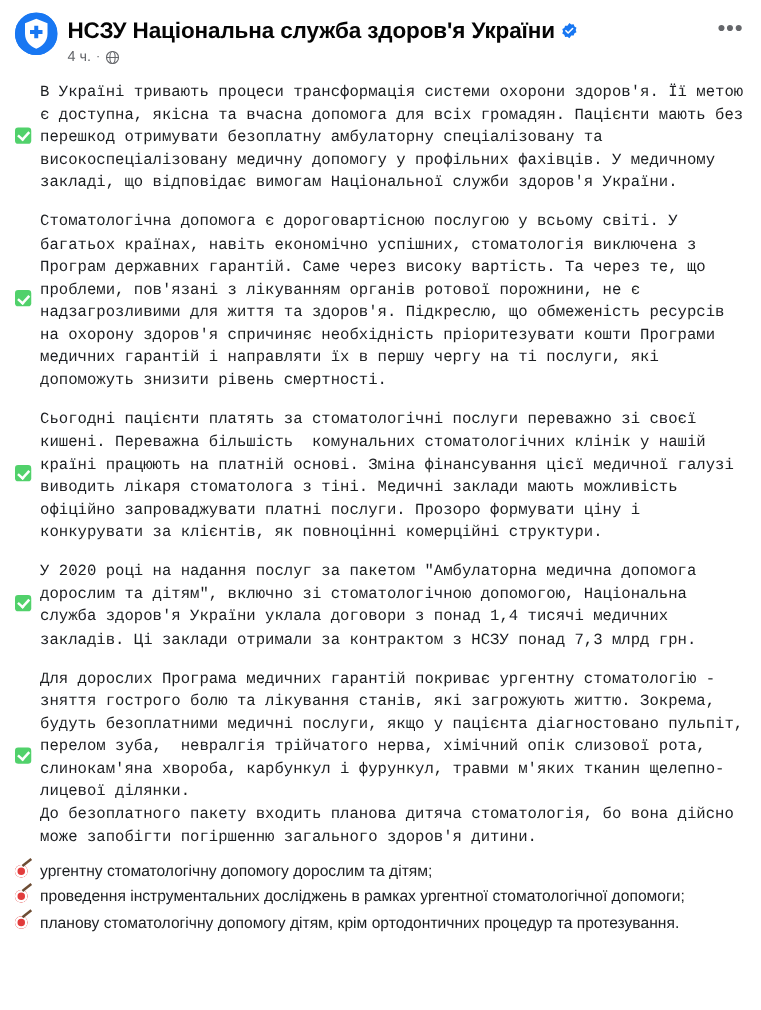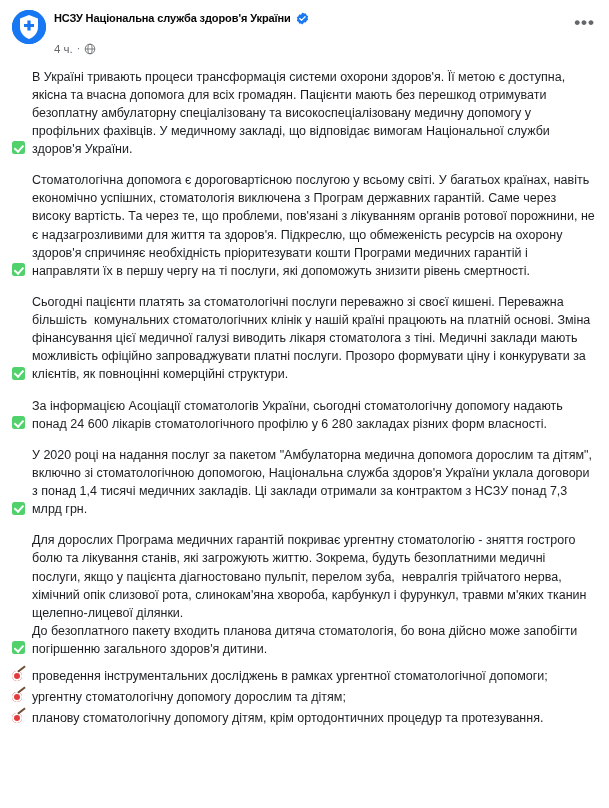--- a/index.html
+++ b/index.html
@@ -45,35 +45,35 @@
     justify-content: center;
     padding-top: 1px;
   }
   .page-name-row {
     display: flex;
     align-items: center;
     white-space: nowrap;
   }
   .page-name {
     font-weight: bold;
-    font-size: 11px;
+    font-size: 18px;
     color: #050505;
     letter-spacing: -0.1px;
   }
   .verified {
     margin-left: 5px;
     display: inline-flex;
     align-items: center;
   }
   .meta-row {
     display: flex;
     align-items: center;
     font-size: 11.5px;
     color: #65676b;
-    margin-top: 14px;
+    margin-top: 1px;
   }
   .meta-dot {
     margin: 0 4px;
     font-size: 10px;
   }
   .globe-icon { display: inline-flex; align-items: center; }
   .more-btn {
     position: absolute;
     right: 14px;
     top: 14px;
@@ -82,22 +82,23 @@
     letter-spacing: 1px;
     line-height: 1;
     cursor: pointer;
     font-weight: bold;
   }
   .post-body {
     padding: 8px 12px 14px 12px;
   }
   .para {
     display: flex;
-    align-items: flex-end;
+    align-items: center;
     margin-bottom: 13px;
+    font-family: Liberation Mono, monospace;
   }
   .para:last-child { margin-bottom: 0; }
   .bullet-emoji {
     flex: 0 0 auto;
     margin-right: 5px;
     line-height: 1.45;
     font-size: 13px;
     display: inline-block;
     width: 15px;
   }
@@ -210,46 +211,42 @@
     <div class="para">
       <span class="bullet-emoji"><span class="check-box"></span></span>
       <span class="para-text">Стоматологічна допомога є дороговартісною послугою у всьому світі. У багатьох країнах, навіть економічно успішних, стоматологія виключена з Програм державних гарантій. Саме через високу вартість. Та через те, що проблеми, пов'язані з лікуванням органів ротової порожнини, не є надзагрозливими для життя та здоров'я. Підкреслю, що обмеженість ресурсів на охорону здоров'я спричиняє необхідність пріоритезувати кошти Програми медичних гарантій і направляти їх в першу чергу на ті послуги, які допоможуть знизити рівень смертності.</span>
     </div>
 
     <div class="para">
       <span class="bullet-emoji"><span class="check-box"></span></span>
       <span class="para-text">Сьогодні пацієнти платять за стоматологічні послуги переважно зі своєї кишені. Переважна більшість  комунальних стоматологічних клінік у нашій країні працюють на платній основі. Зміна фінансування цієї медичної галузі виводить лікаря стоматолога з тіні. Медичні заклади мають можливість офіційно запроваджувати платні послуги. Прозоро формувати ціну і конкурувати за клієнтів, як повноцінні комерційні структури.</span>
     </div>
 
-    <div class="para">
-      <span class="bullet-emoji"><span class="check-box"></span></span>
-      <span class="para-text">За інформацією Асоціації стоматологів України, сьогодні стоматологічну допомогу надають понад 24 600 лікарів стоматологічного профілю у 6 280 закладах різних форм власності.</span>
-    </div>
 
     <div class="para">
       <span class="bullet-emoji"><span class="check-box"></span></span>
       <span class="para-text">У 2020 році на надання послуг за пакетом "Амбулаторна медична допомога дорослим та дітям", включно зі стоматологічною допомогою, Національна служба здоров'я України уклала договори з понад 1,4 тисячі медичних закладів. Ці заклади отримали за контрактом з НСЗУ понад 7,3 млрд грн.</span>
     </div>
 
 
     <div class="para">
       <span class="bullet-emoji"><span class="check-box"></span></span>
       <span class="para-text">Для дорослих Програма медичних гарантій покриває ургентну стоматологію - зняття гострого болю та лікування станів, які загрожують життю. Зокрема, будуть безоплатними медичні послуги, якщо у пацієнта діагностовано пульпіт, перелом зуба,  невралгія трійчатого нерва, хімічний опік слизової рота, слинокам'яна хвороба, карбункул і фурункул, травми м'яких тканин щелепно-лицевої ділянки.
 До безоплатного пакету входить планова дитяча стоматологія, бо вона дійсно може запобігти погіршенню загального здоров'я дитини.</span>
     </div>
 
 
     <div class="sub-group">
       <div class="sub-item">
         <span class="bullet-emoji"><span class="dart"></span></span>
-        <span class="para-text">проведення інструментальних досліджень в рамках ургентної стоматологічної допомоги;</span>
+        <span class="para-text">ургентну стоматологічну допомогу дорослим та дітям;</span>
       </div>
       <div class="sub-item">
         <span class="bullet-emoji"><span class="dart"></span></span>
-        <span class="para-text">ургентну стоматологічну допомогу дорослим та дітям;</span>
+        <span class="para-text">проведення інструментальних досліджень в рамках ургентної стоматологічної допомоги;</span>
       </div>
       <div class="sub-item">
         <span class="bullet-emoji"><span class="dart"></span></span>
         <span class="para-text">планову стоматологічну допомогу дітям, крім ортодонтичних процедур та протезування.</span>
       </div>
     </div>
 
   </div>
 </div>
 

